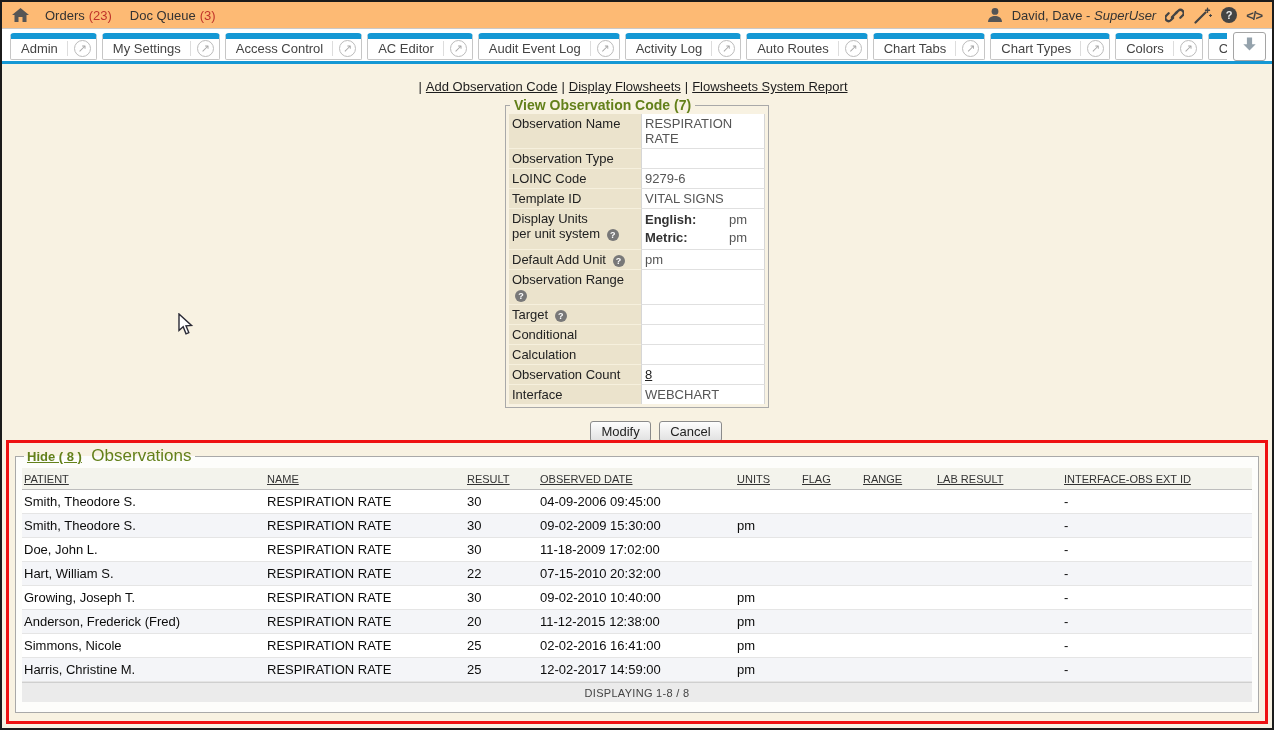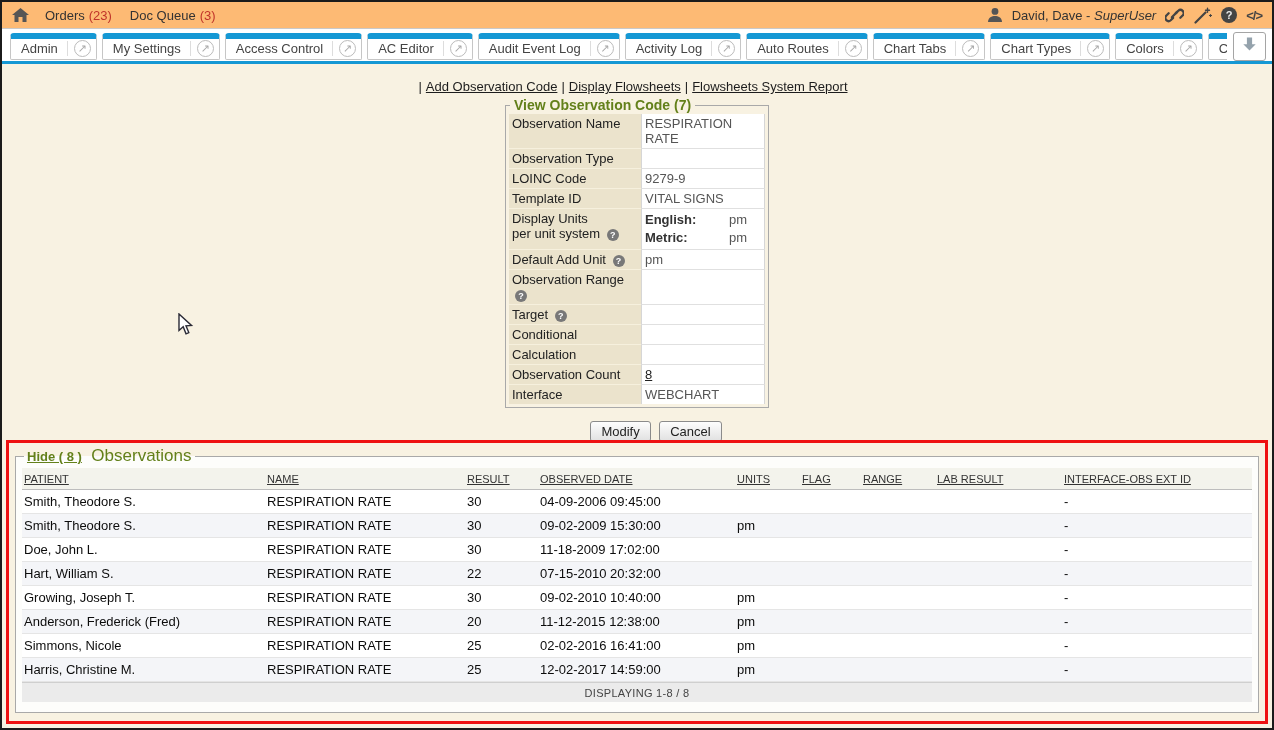--- a/index.html
+++ b/index.html
@@ -230,21 +230,21 @@
         <div class="frow">
           <div class="flabel">Observation Name</div>
           <div class="fvalue">RESPIRATION RATE</div>
         </div>
         <div class="frow">
           <div class="flabel">Observation Type</div>
           <div class="fvalue"></div>
         </div>
         <div class="frow">
           <div class="flabel">LOINC Code</div>
-          <div class="fvalue">9279-9</div>
+          <div class="fvalue">9279-6</div>
         </div>
         <div class="frow">
           <div class="flabel">Template ID</div>
           <div class="fvalue">VITAL SIGNS</div>
         </div>
         <div class="frow">
           <div class="flabel">Display Units<br>per unit system <span class="help">?</span></div>
           <div class="fvalue">
             <div class="unit-line">
               <span class="unit-name">English:</span>

